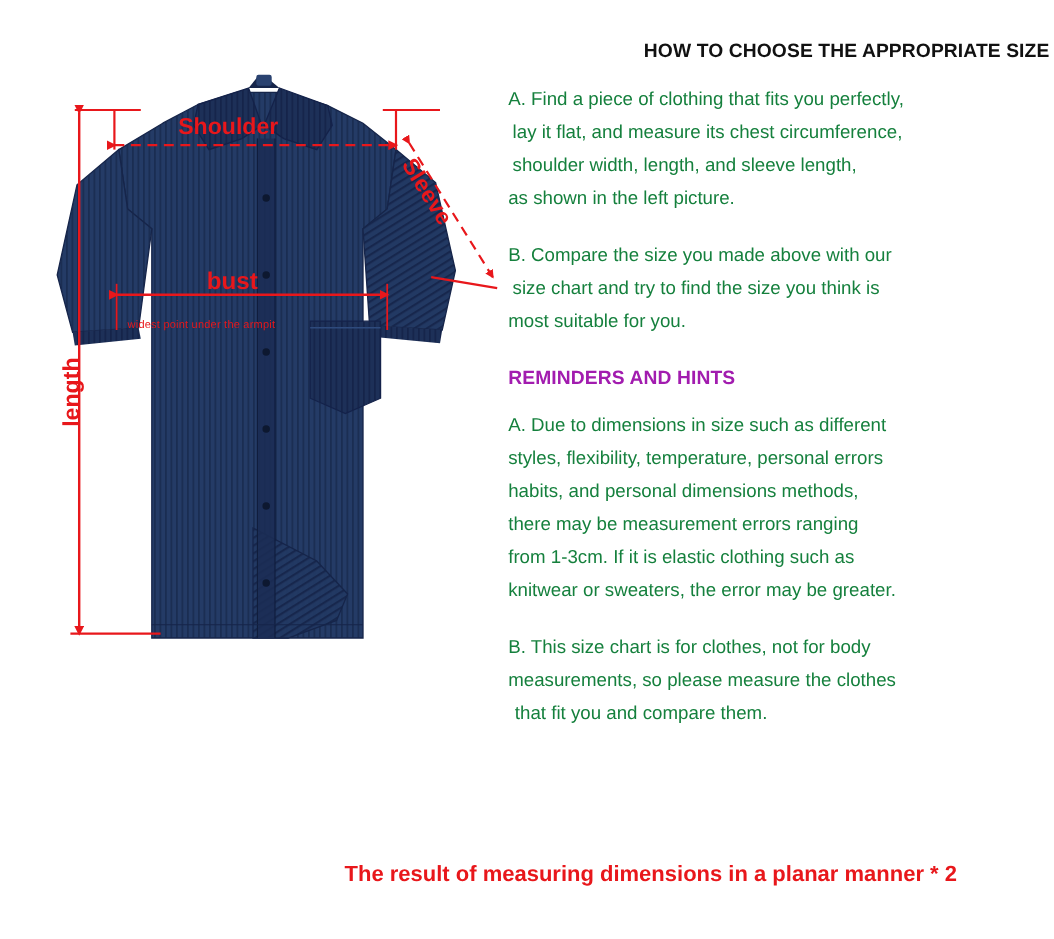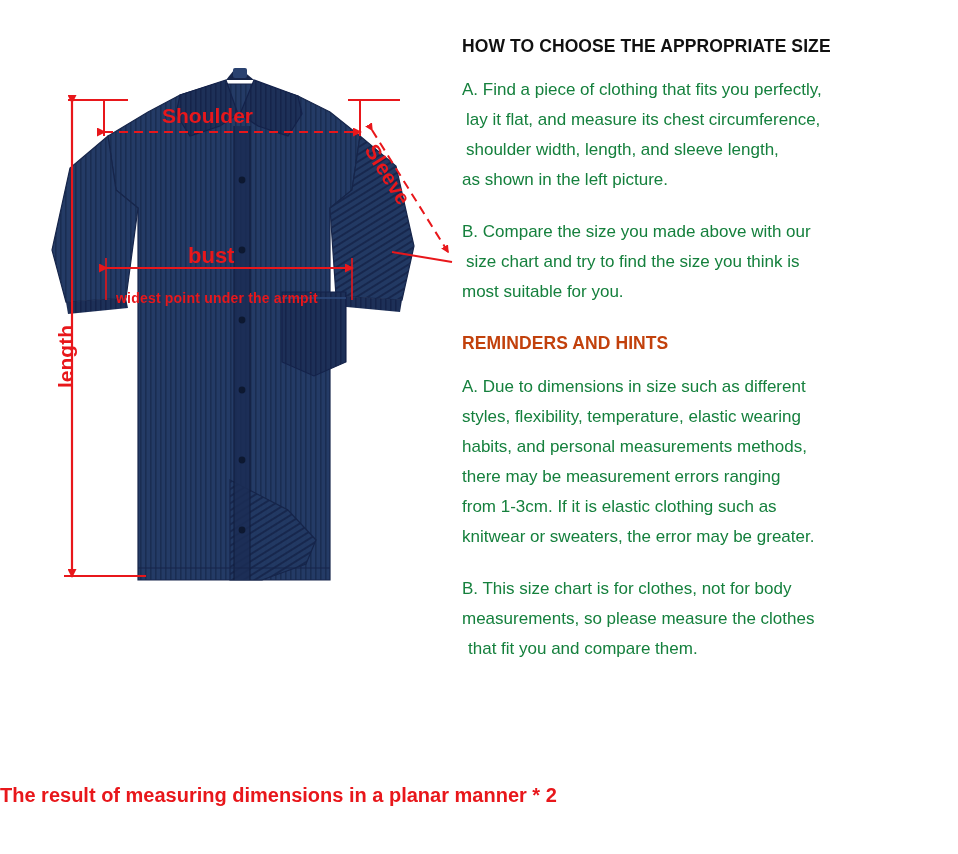--- a/index.html
+++ b/index.html
@@ -43,22 +43,22 @@
     font-size: 21px;
   }
   #label-bust {
     left: 188px;
     top: 243px;
     font-size: 22px;
   }
   #label-armpit {
     left: 116px;
     top: 290px;
-    font-size: 14px;
-    font-weight: bold;
+    font-size: 10px;
+    font-weight: normal;
     letter-spacing: 0.2px;
   }
   #label-sleeve {
     left: 380px;
     top: 140px;
     font-size: 21px;
     transform: rotate(58deg);
     transform-origin: left top;
   }
   #label-length {
@@ -76,45 +76,46 @@
     left: 462px;
     top: 36px;
     width: 492px;
   }
   .heading {
     font-weight: bold;
     font-size: 17.5px;
     color: #111;
     margin: 0 0 18px 0;
     letter-spacing: 0.1px;
+    text-align: right;
   }
   .heading2 {
     font-weight: bold;
     font-size: 17.5px;
-    color: #c2410c;
+    color: #a21caf;
     margin: 26px 0 18px 0;
     letter-spacing: 0.1px;
   }
   .para {
     font-size: 17px;
     line-height: 30px;
     margin: 0 0 22px 0;
     color: #15803d;
   }
   .para .ln { display: block; }
   .para.indent-a .ln:nth-child(2),
   .para.indent-a .ln:nth-child(3) { padding-left: 4px; }
 
   
   #footer-note {
     position: absolute;
     left: 0;
     top: 784px;
     width: 870px;
-    text-align: left;
+    text-align: right;
     color: #e8171b;
     font-size: 20px;
     font-weight: bold;
   }
 </style>
 </head>
 <body>
 
 <div id="illustration">
 
@@ -218,22 +219,22 @@
   <div class="para">
     <span class="ln">B. Compare the size you made above with our</span>
     <span class="ln" style="padding-left:4px">size chart and try to find the size you think is</span>
     <span class="ln">most suitable for you.</span>
   </div>
 
   <div class="heading2">REMINDERS AND HINTS</div>
 
   <div class="para">
     <span class="ln">A. Due to dimensions in size such as different</span>
-    <span class="ln">styles, flexibility, temperature, elastic wearing</span>
-    <span class="ln">habits, and personal measurements methods,</span>
+    <span class="ln">styles, flexibility, temperature, personal errors</span>
+    <span class="ln">habits, and personal dimensions methods,</span>
     <span class="ln">there may be measurement errors ranging</span>
     <span class="ln">from 1-3cm. If it is elastic clothing such as</span>
     <span class="ln">knitwear or sweaters, the error may be greater.</span>
   </div>
 
   <div class="para">
     <span class="ln">B. This size chart is for clothes, not for body</span>
     <span class="ln">measurements, so please measure the clothes</span>
     <span class="ln" style="padding-left:6px">that fit you and compare them.</span>
   </div>

